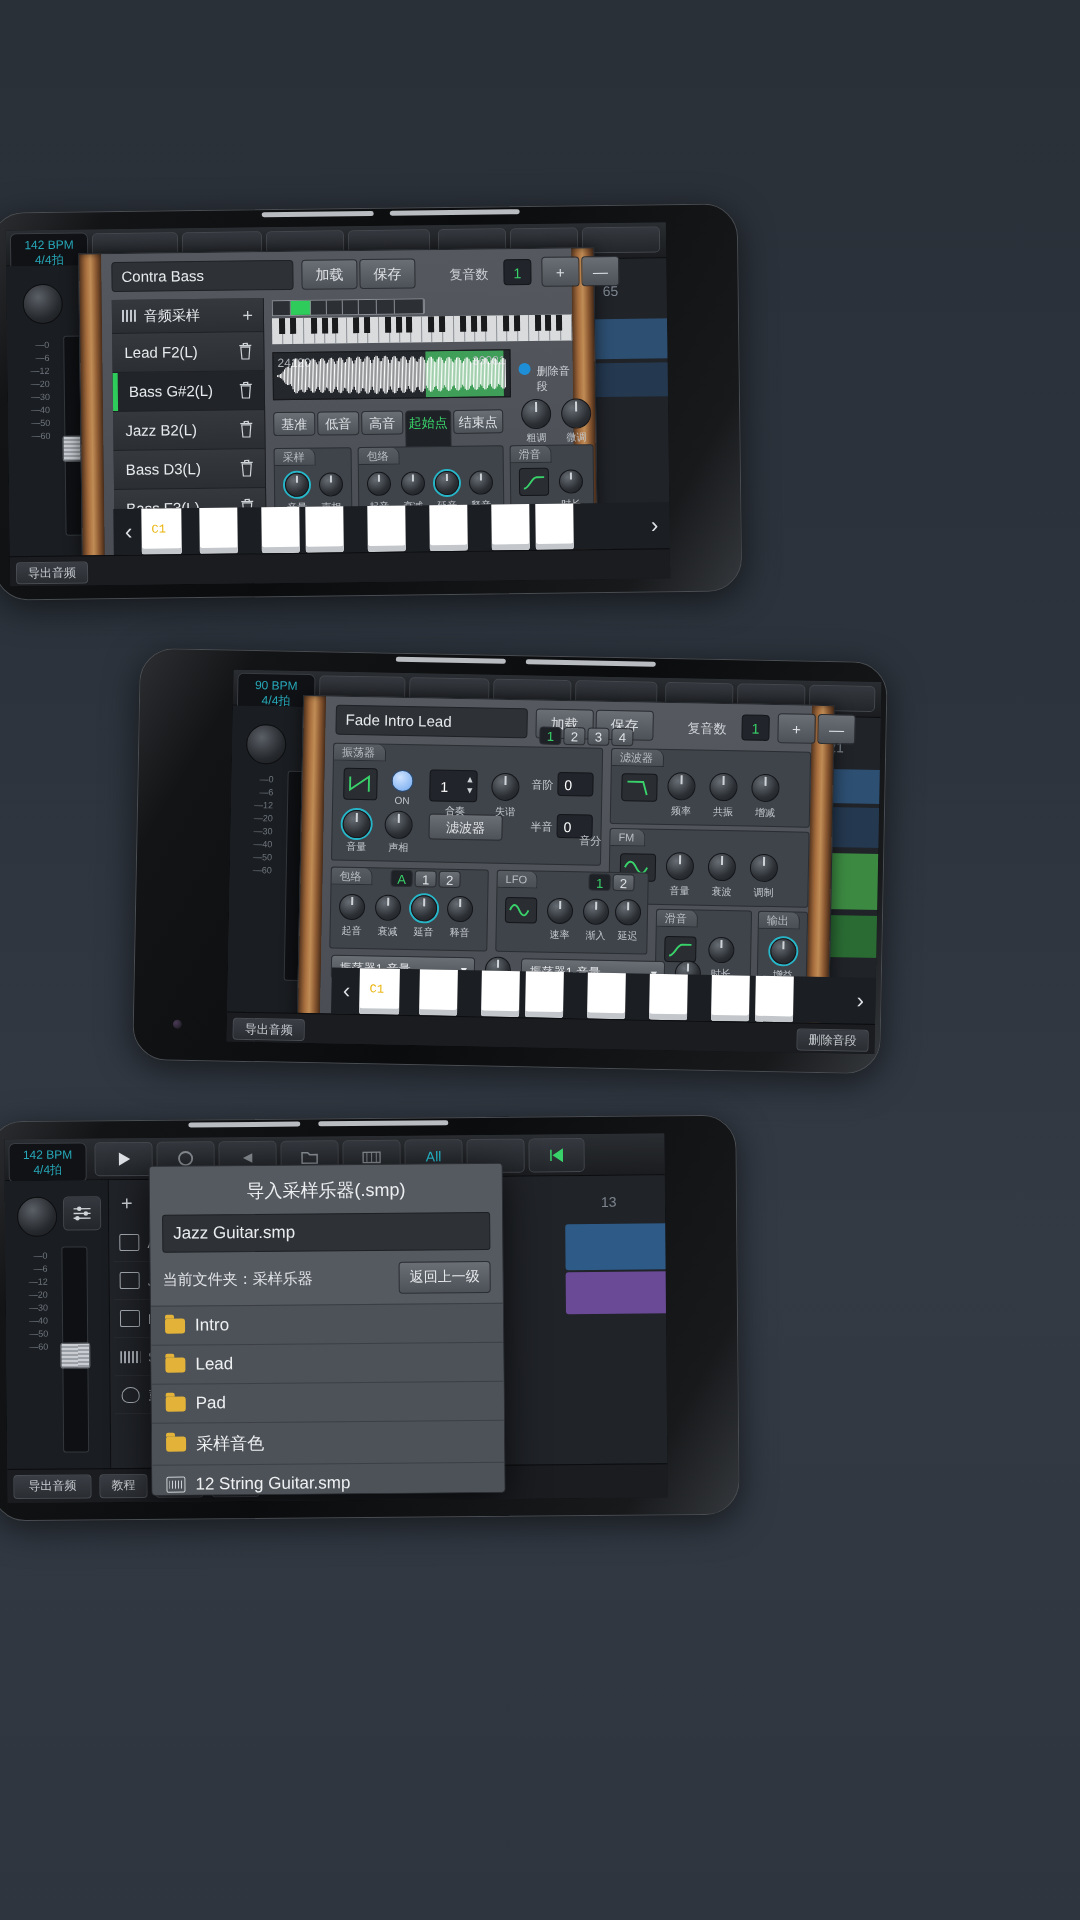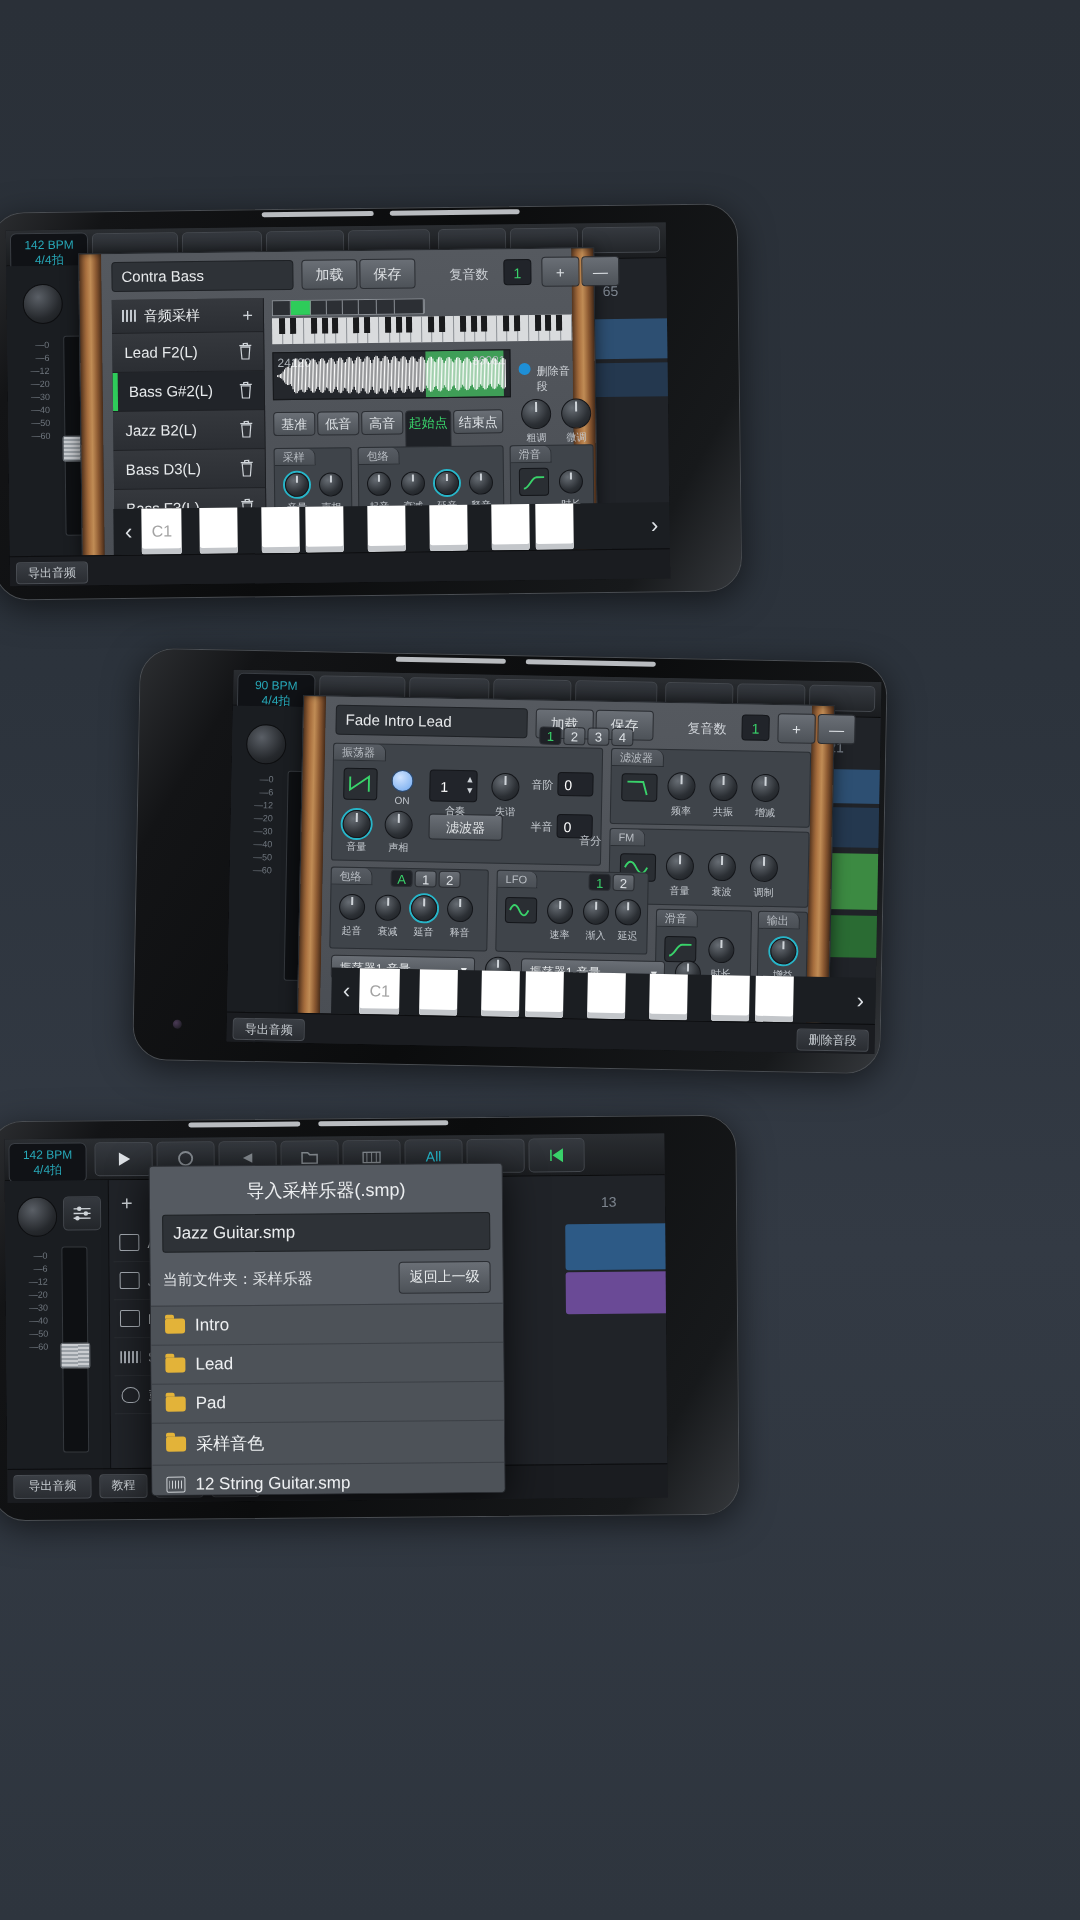--- a/index.html
+++ b/index.html
@@ -111,21 +111,21 @@
   .knob.cy { box-shadow:0 0 0 2px #27b5c8; }
   .knob i { position:absolute; left:50%; top:8%; width:2px; height:34%;
             background:#cfd4d9; transform:translateX(-50%); }
   .klbl { position:absolute; color:#c3c8ce; font-size:10px; text-align:center; }
 
   
   .bkbd { position:absolute; background:#1b1e22; }
   .bkey { position:absolute; top:0; background:#fff; border-radius:0 0 3px 3px;
           box-shadow:inset 0 -6px 0 #c3c6ca; }
   .arrowb { position:absolute; color:#dfe3e7; font-size:22px; text-align:center; }
-  .c1 { position:absolute; color:#a3a3a3; font-size:16px; }
+  .c1 { position:absolute; color:#eab308; font-size:12px;font-family:Liberation Mono, monospace; }
 
   .botbar { position:absolute; left:0; right:0; bottom:0; height:30px; background:#1a1c20;
             border-top:1px solid #0c0d0f; }
   .bb { position:absolute; top:5px; height:22px; border-radius:4px; color:#c6cbd0; font-size:12px;
         text-align:center; line-height:20px; background:linear-gradient(180deg,#3a3e44,#2a2d32);
         border:1px solid #4a4e54; }
 
   
   .dlg { position:absolute; background:#555a61; border:1px solid #2b2e33; border-radius:4px;
          box-shadow:0 10px 40px rgba(0,0,0,.7); overflow:hidden; }

